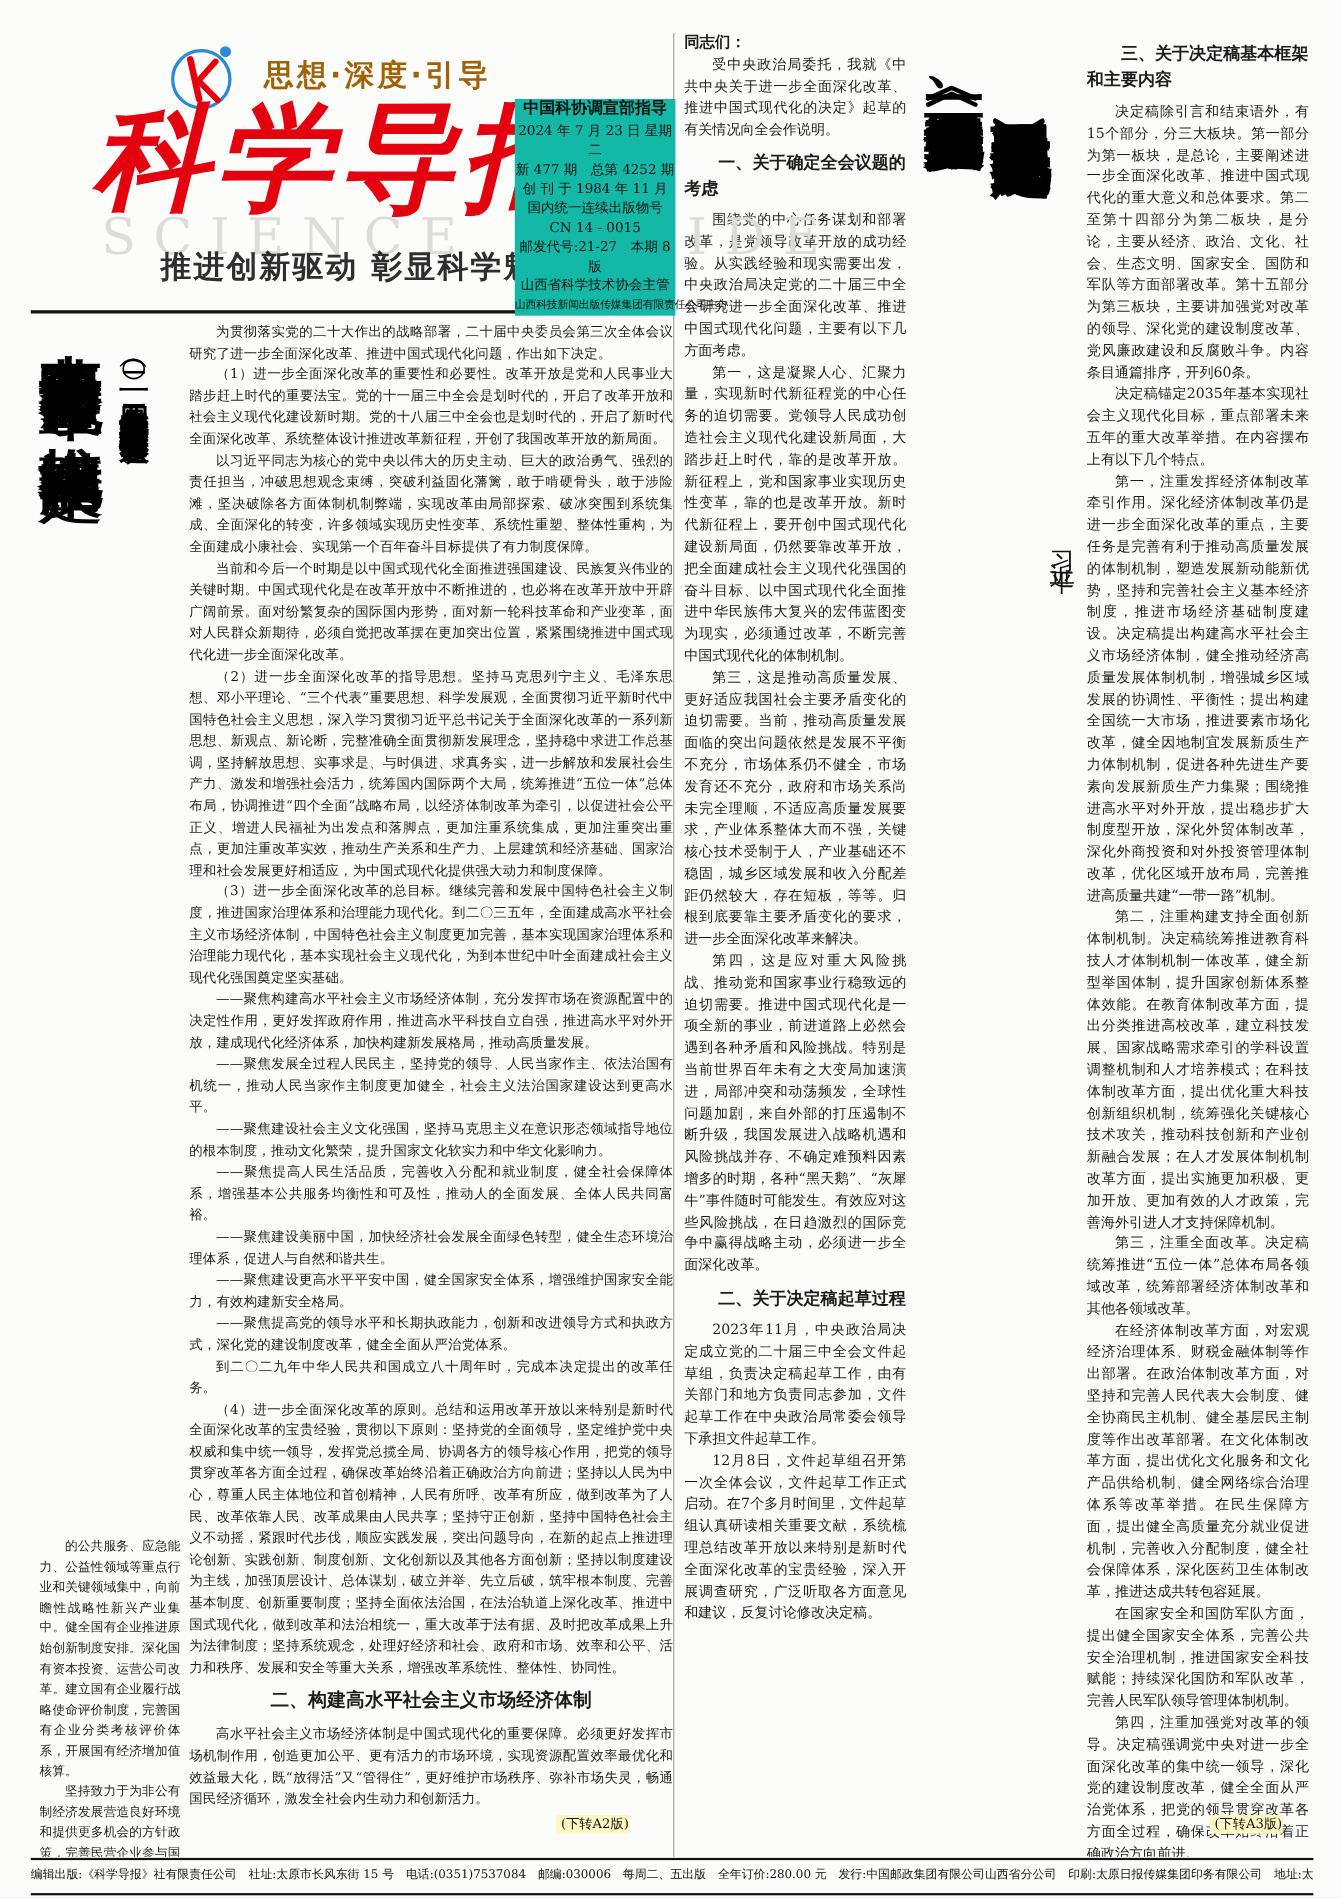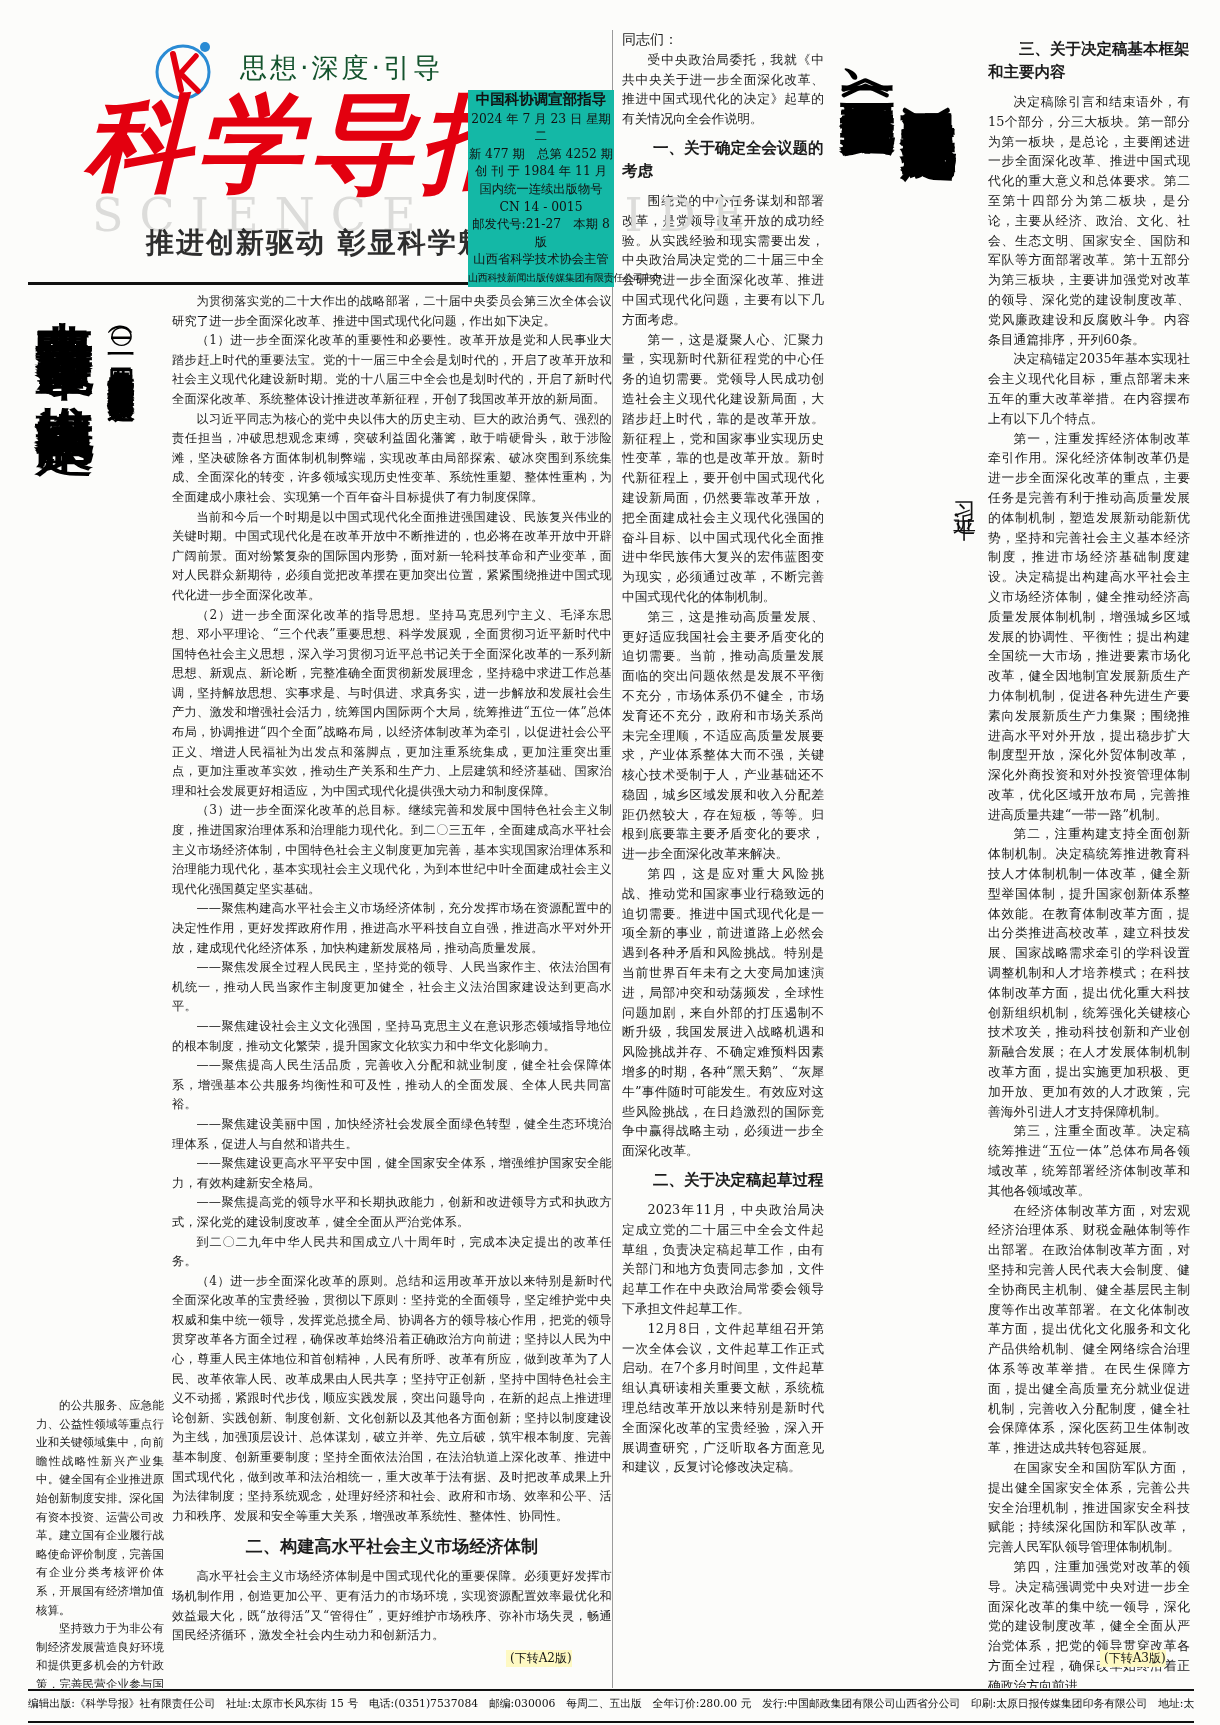--- a/index.html
+++ b/index.html
@@ -1,21 +1,21 @@
 <!DOCTYPE html>
 <html><head>
 <meta charset="utf-8">
 <style>
   html,body{margin:0;padding:0;background:#e8e8e6;}
   .page{position:relative;width:1220px;height:1725px;margin:0 auto;background:#fcfcfa;
         font-family:"DejaVu Serif",serif;color:#1c1c1c;overflow:hidden;}
   
   .logo{position:absolute;left:152px;top:36px;width:66px;height:66px;}
   .tagline{position:absolute;left:240px;top:50px;font-family:"DejaVu Sans",sans-serif;
-           font-weight:normal;font-size:27px;letter-spacing:3px;color:#14532d;}
+           font-weight:bold;font-size:27px;letter-spacing:3px;color:#a16207;}
   .paper-title{position:absolute;left:84px;top:88px;font-size:106px;line-height:110px;
            font-weight:900;color:#e3000f;letter-spacing:6px;font-style:italic;
            font-family:"DejaVu Serif",serif;white-space:nowrap;z-index:3;}
   .title-en{position:absolute;left:92px;top:188px;font-size:46px;color:#dcdcda;
            font-family:"DejaVu Serif",serif;letter-spacing:16px;word-spacing:55px;
            white-space:nowrap;z-index:1;}
   .slogan{position:absolute;left:146px;top:224px;font-family:"DejaVu Sans",sans-serif;
            font-weight:bold;font-size:28px;letter-spacing:2px;color:#2e2e2e;z-index:4;}
   .infobox{position:absolute;left:468px;top:90px;width:146px;text-align:center;
            font-size:12.3px;line-height:17.6px;color:#111;z-index:5;background:#14b8a6;}
@@ -38,21 +38,21 @@
   .para{margin:0;text-indent:2em;text-align:justify;}
   .h-dec1{font-family:"DejaVu Sans",sans-serif;font-weight:bold;font-size:17px;line-height:25px;
           margin:7px 0 7px 0;text-align:justify;}
   .h-dec2{font-family:"DejaVu Sans",sans-serif;font-weight:bold;font-size:17px;line-height:25px;
           margin:8px 0 8px 0;text-align:center;}
   
   .col-mid{position:absolute;left:622px;top:30px;width:202px;height:1658px;overflow:hidden;
           font-size:12.8px;line-height:19.8px;text-align:justify;}
   .col-right{position:absolute;left:988px;top:30px;width:202px;height:1658px;overflow:hidden;
           font-size:12.8px;line-height:19.8px;text-align:justify;}
-  .salutation{margin:0;font-weight:normal;font-family:"DejaVu Sans",sans-serif;font-size:14px;}
+  .salutation{margin:0;font-weight:bold;font-family:"DejaVu Sans",sans-serif;font-size:14px;}
   .h-mid{font-family:"DejaVu Sans",sans-serif;font-weight:bold;font-size:15.5px;line-height:23px;
           margin:8px 0;text-indent:2em;text-align:left;}
   .exp-col{position:absolute;top:64px;width:58px;writing-mode:vertical-lr;white-space:nowrap;
           font-family:"DejaVu Sans",sans-serif;font-weight:900;font-size:55px;line-height:60px;
           transform-origin:top left;color:#000;}
   .exp-col1{left:838px;transform:scaleY(0.90);}
   .exp-col2{left:899px;transform:scaleY(1.14);}
   .byline{position:absolute;left:950px;top:484px;writing-mode:vertical-lr;font-size:23px;
           letter-spacing:9px;color:#111;}
   .cont{position:absolute;font-size:12px;background:#fef9c3;padding-left:4px;color:#111;}

